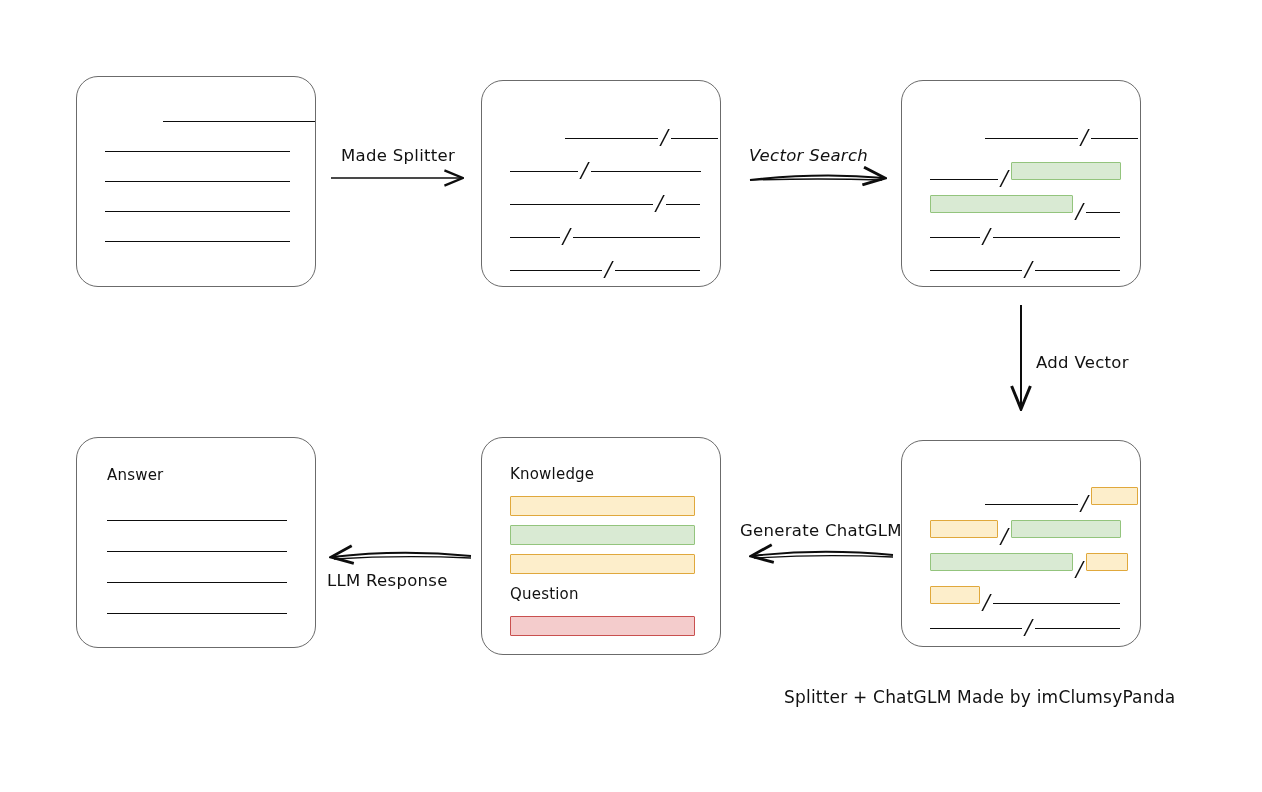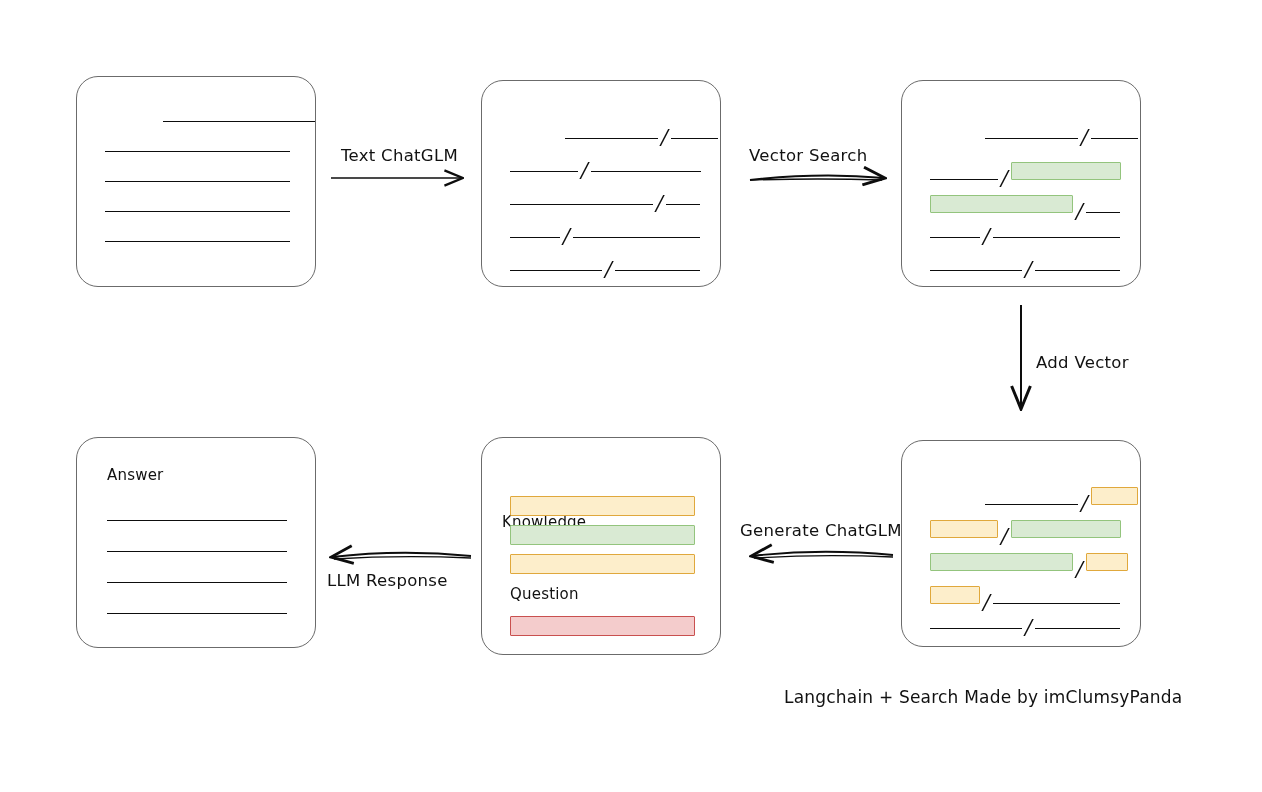--- a/index.html
+++ b/index.html
@@ -233,21 +233,21 @@
       <div class="seg-line" style="width: 127px;"></div>
     </div>
     <div class="row" style="left: 28px; top: 178px;">
       <div class="seg-line" style="width: 92px;"></div>
       <span class="slash">/</span>
       <div class="seg-line" style="width: 85px;"></div>
     </div>
   </div>
 
 <div class="node" style="left:481px; top:437px; width:240px; height:218px;">
-  <div class="node-label" style="left:20px; top:27px;margin-top:48px;">Knowledge</div>
+  <div class="node-label" style="left:28px; top:27px;">Knowledge</div>
 
   <div class="node-label" style="left:28px; top:147px;">Question</div>
 
 <div class="kbar chip-yellow" style="left: 28px; top: 58px; width: 185px;"></div>
     <div class="kbar chip-green" style="left: 28px; top: 87px; width: 185px;"></div>
     <div class="kbar chip-yellow" style="left: 28px; top: 116px; width: 185px;"></div>
     <div class="kbar chip-red" style="left: 28px; top: 178px; width: 185px;"></div>
   </div>
 
 <div class="node" style="left:76px; top:437px; width:240px; height:211px;">
@@ -260,23 +260,23 @@
       <div class="seg-line" style="width: 180px;"></div>
     </div>
     <div class="row" style="left: 30px; top: 143px;">
       <div class="seg-line" style="width: 180px;"></div>
     </div>
     <div class="row" style="left: 30px; top: 174px;">
       <div class="seg-line" style="width: 180px;"></div>
     </div>
   </div>
 
-<div class="arrow-label" style="left:341px; top:146px;">Text ChatGLM</div>
-
-<div class="arrow-label" style="left:749px; top:146px;">Vector Search</div>
+<div class="arrow-label" style="left:341px; top:146px;">Made Splitter</div>
+
+<div class="arrow-label" style="left:749px; top:146px;font-style:italic;">Vector Search</div>
 
 <div class="arrow-label" style="left:1036px; top:353px;">Add Vector</div>
 
 <div class="arrow-label" style="left:740px; top:521px;">Generate ChatGLM</div>
 
 <div class="arrow-label" style="left:327px; top:526px;margin-top:45px;">LLM Response</div>
 
-<div class="caption" style="left:784px; top:687px;">Langchain + Search Made by imClumsyPanda</div>
+<div class="caption" style="left:784px; top:687px;">Splitter + ChatGLM Made by imClumsyPanda</div>
 
 </body></html>

